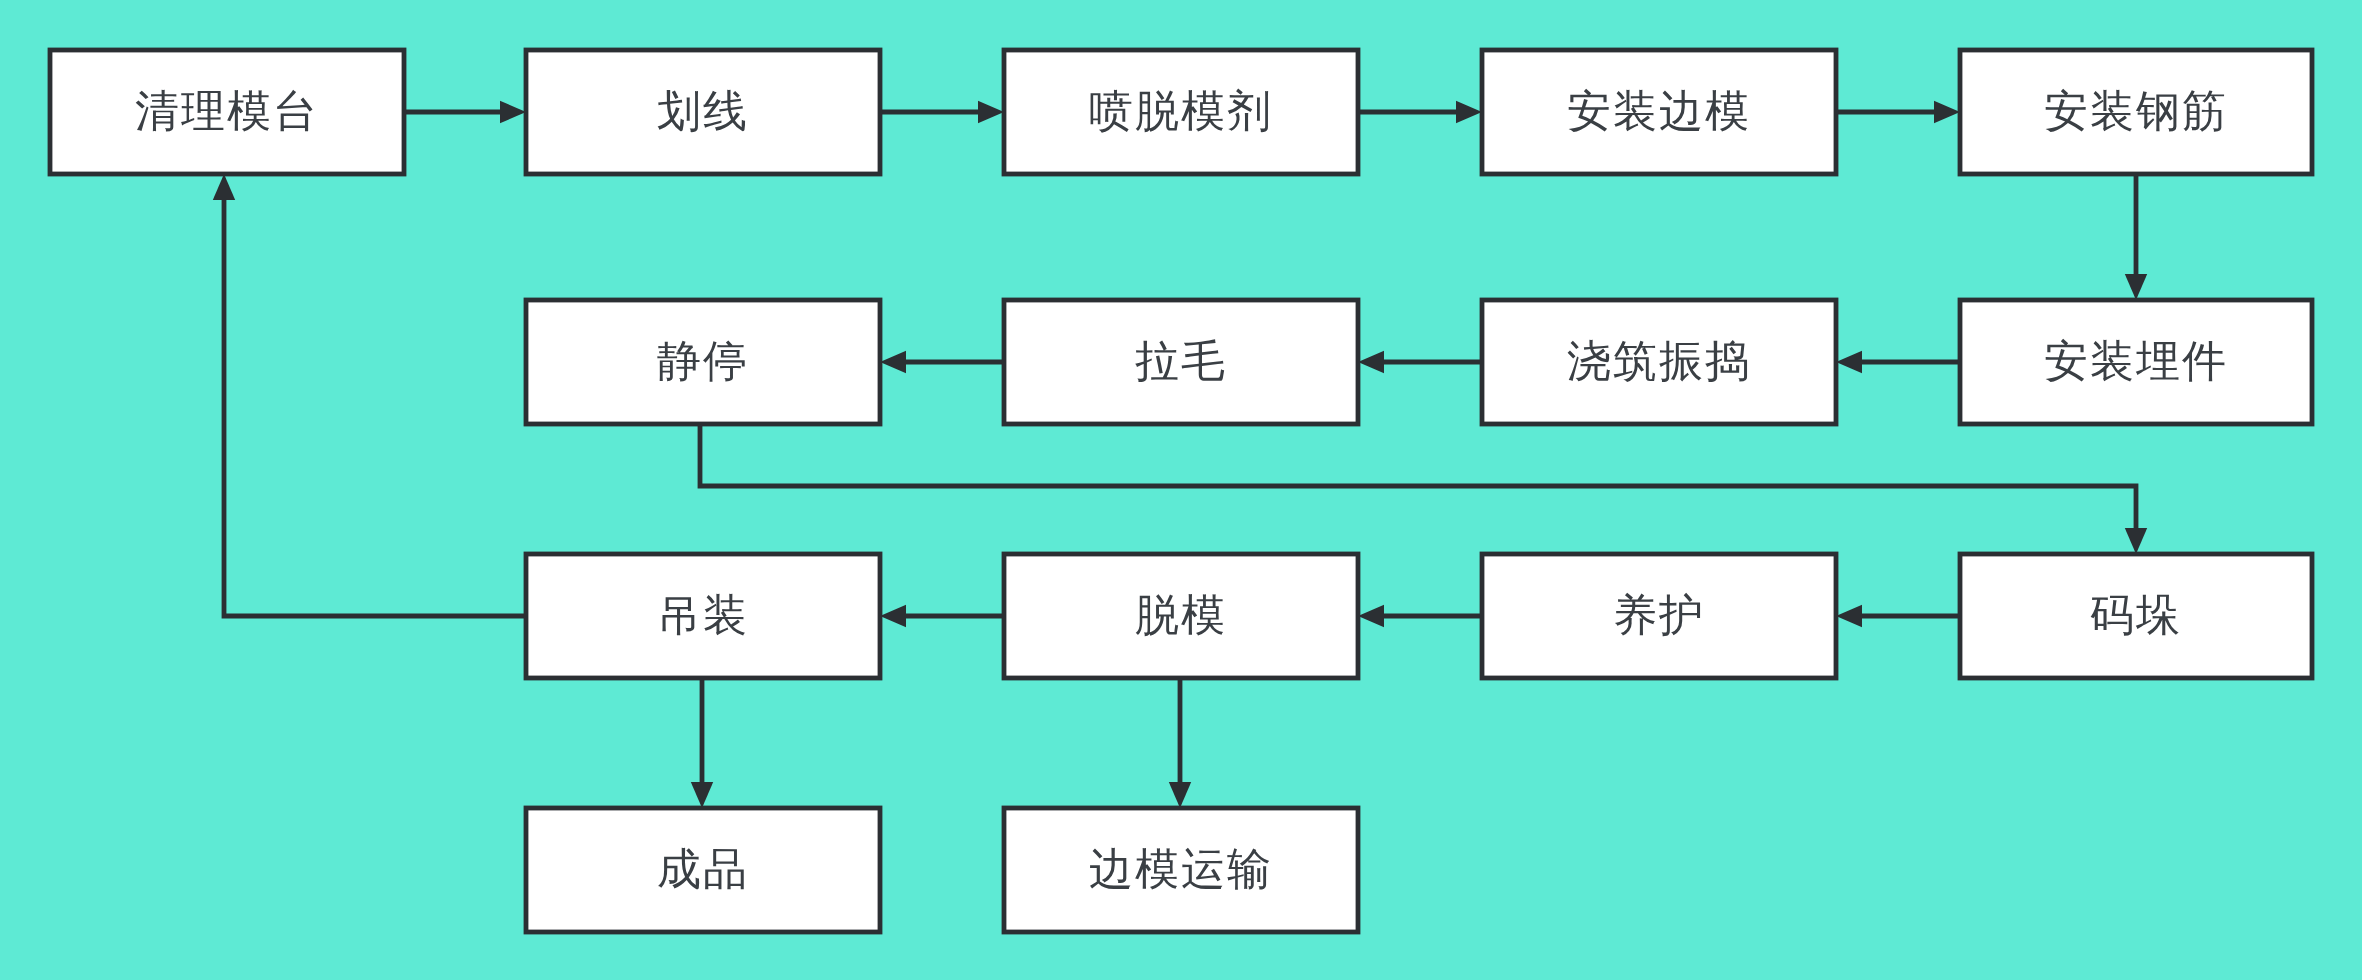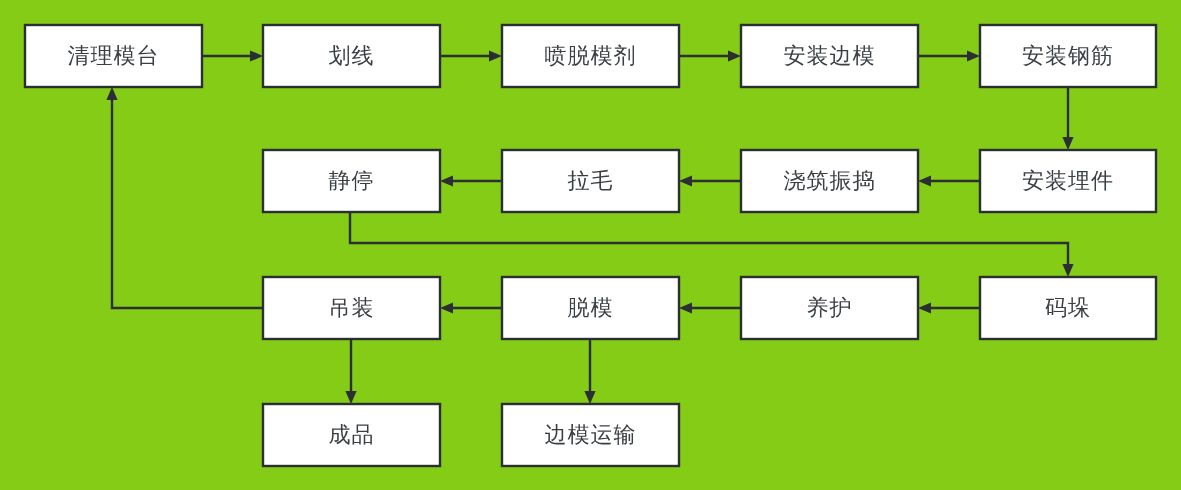--- a/index.html
+++ b/index.html
@@ -8,21 +8,21 @@
     padding: 0;
     background: #ffffff;
   }
   body {
     font-family: "Liberation Sans", "DejaVu Sans", sans-serif;
   }
   #diagram-root {
     position: relative;
     width: 1181px;
     height: 490px;
-    background: #84cc16;
+    background: #5eead4;
     overflow: hidden;
   }
   svg.flow-canvas {
     position: absolute;
     left: 0;
     top: 0;
     width: 1181px;
     height: 490px;
     display: block;
   }

